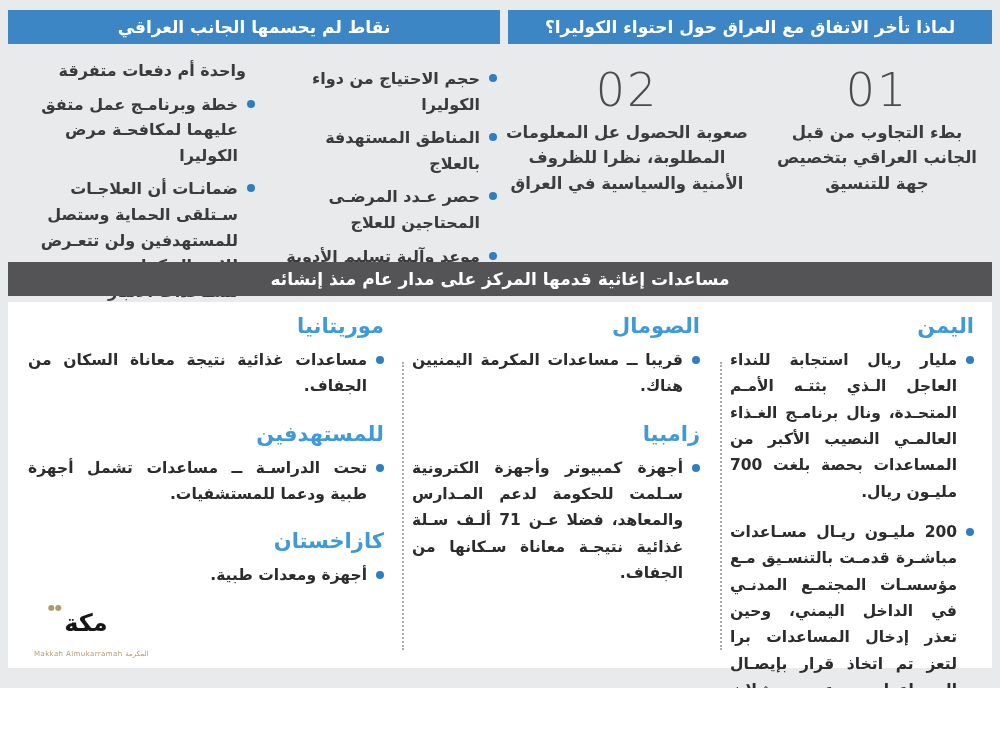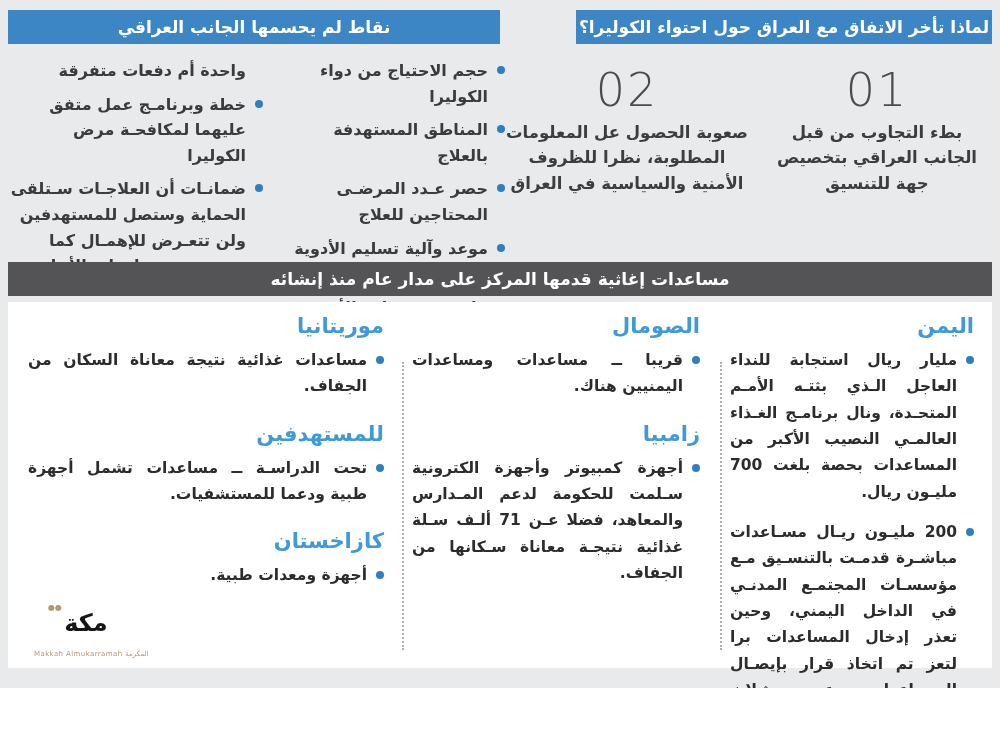--- a/index.html
+++ b/index.html
@@ -11,35 +11,35 @@
   .board {
     position:relative; width:1000px; height:688px;
     background:#e9eaeb; direction:rtl; overflow:hidden;
   }
   
   .hdr {
     position:absolute; top:10px; height:34px; background:#3c86c5;
     color:#fff; font-size:17px; font-weight:bold;
     display:flex; align-items:center; justify-content:center;
   }
-  .hdr-right { right:8px; width:416px; }
+  .hdr-right { right:8px; width:484px; }
   .hdr-left  { left:8px;  width:492px; }
 
   
   .reason { position:absolute; top:64px; text-align:center; color:#3d3d40; }
   .reason .num {
     font-size:46px; font-weight:200; color:#4b4b4e;
     line-height:1.15; letter-spacing:2px;
   }
   .reason .rtext { font-size:16.5px; font-weight:bold; line-height:1.55; margin-top:3px; }
   .reason-01 { right:16px;  width:214px; }
   .reason-02 { right:246px; width:254px; }
 
   
-  .toplist { position:absolute; top:58px; margin:0; padding:0; list-style:none;
+  .toplist { position:absolute; top:58px; margin:8px; padding:0; list-style:none;
              font-size:16px; font-weight:bold; color:#3b3b3e; }
   .toplist li { position:relative; padding-right:17px; margin-bottom:8px;
                 line-height:1.6; text-align:right; }
   .toplist li::before {
     content:""; position:absolute; right:0; top:8px;
     width:8px; height:8px; border-radius:50%; background:#2e7fc2;
   }
   .list-needed { right:495px; width:224px; }
   .wrap-unresolved { position:absolute; top:58px; right:737px; width:253px; }
   .cont-line { padding-right:17px; font-size:16px; font-weight:bold; color:#3b3b3e;
@@ -133,21 +133,21 @@
           <li>مليار ريال استجابة للنداء العاجل الـذي بثتـه الأمـم المتحـدة، ونال برنامـج الغـذاء العالمـي النصيب الأكبر من المساعدات بحصة بلغت 700 مليـون ريال.</li>
           <li>200 مليـون ريـال مسـاعدات مباشـرة قدمـت بالتنسـيق مـع مؤسسـات المجتمـع المدنـي في الداخل اليمني، وحين تعذر إدخال المساعدات برا لتعز تم اتخاذ قرار بإيصـال المسـاعدات عبـر ثـلاث عمليـات إسـقاط جوي.</li>
         </ul>
       </div>
     </div>
 
     <div class="col col-mid">
       <div class="group">
         <h3 class="country">الصومال</h3>
         <ul class="aidlist">
-          <li>قريبا ــ مساعدات ومساعدات اليمنيين هناك.</li>
+          <li>قريبا ــ مساعدات المكرمة اليمنيين هناك.</li>
         </ul>
       </div>
       <div class="group">
         <h3 class="country">زامبيا</h3>
         <ul class="aidlist">
           <li>أجهزة كمبيوتر وأجهزة الكترونية سـلمت للحكومة لدعم المـدارس والمعاهد، فضلا عـن 71 ألـف سـلة غذائية نتيجـة معاناة سـكانها من الجفاف.</li>
         </ul>
       </div>
     </div>
 

